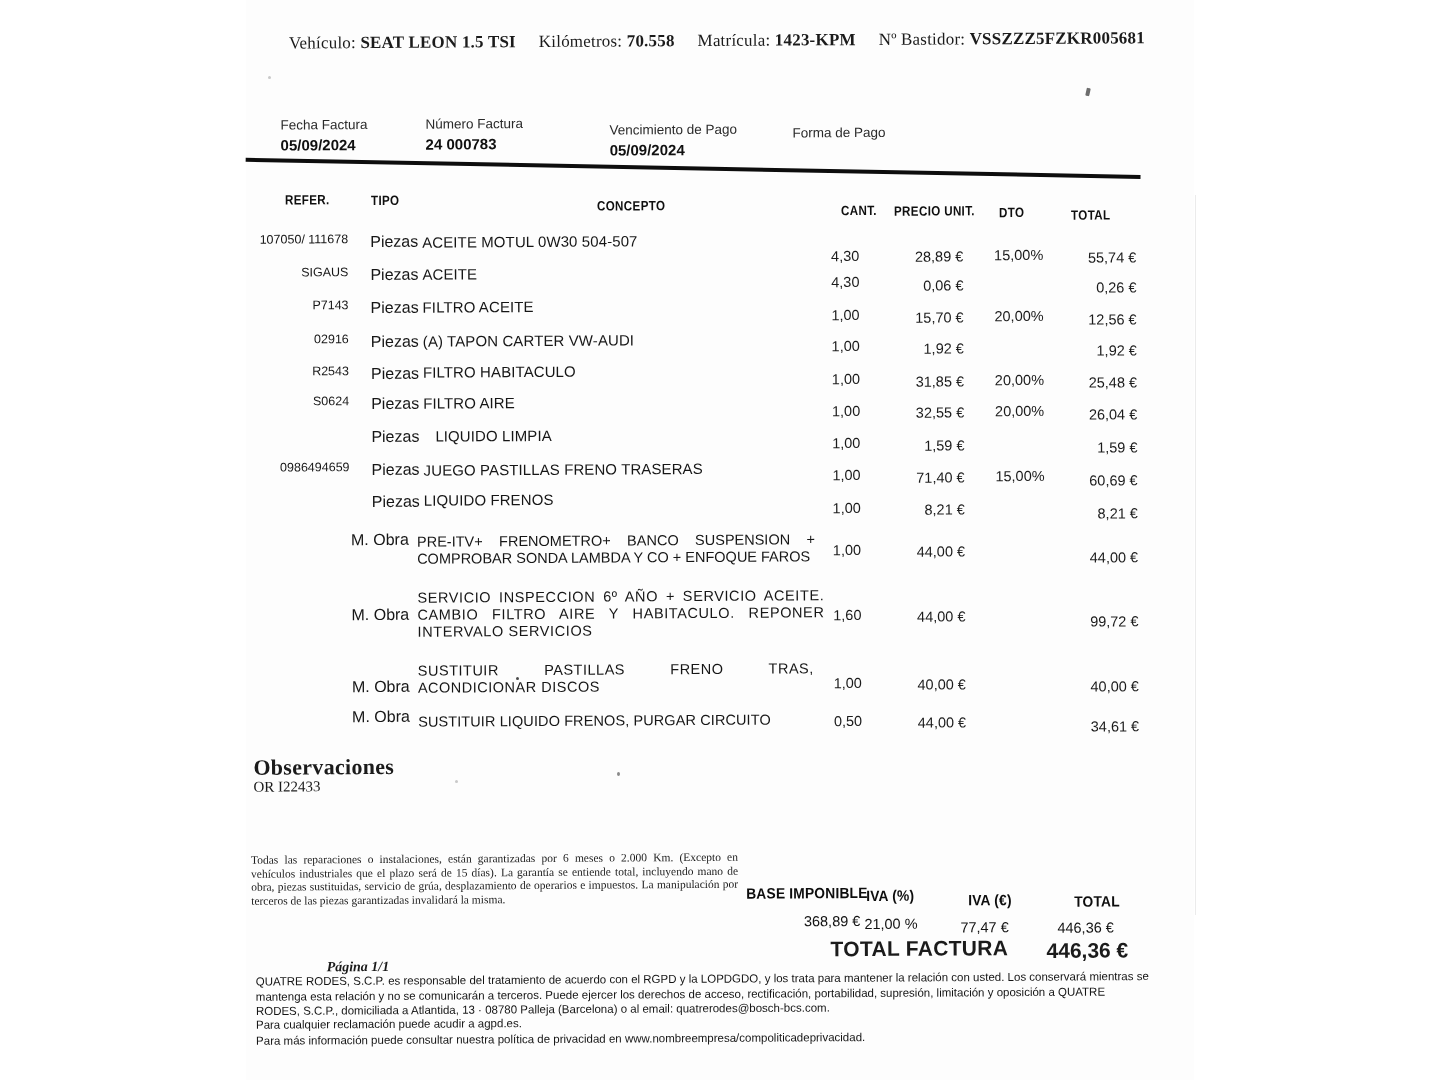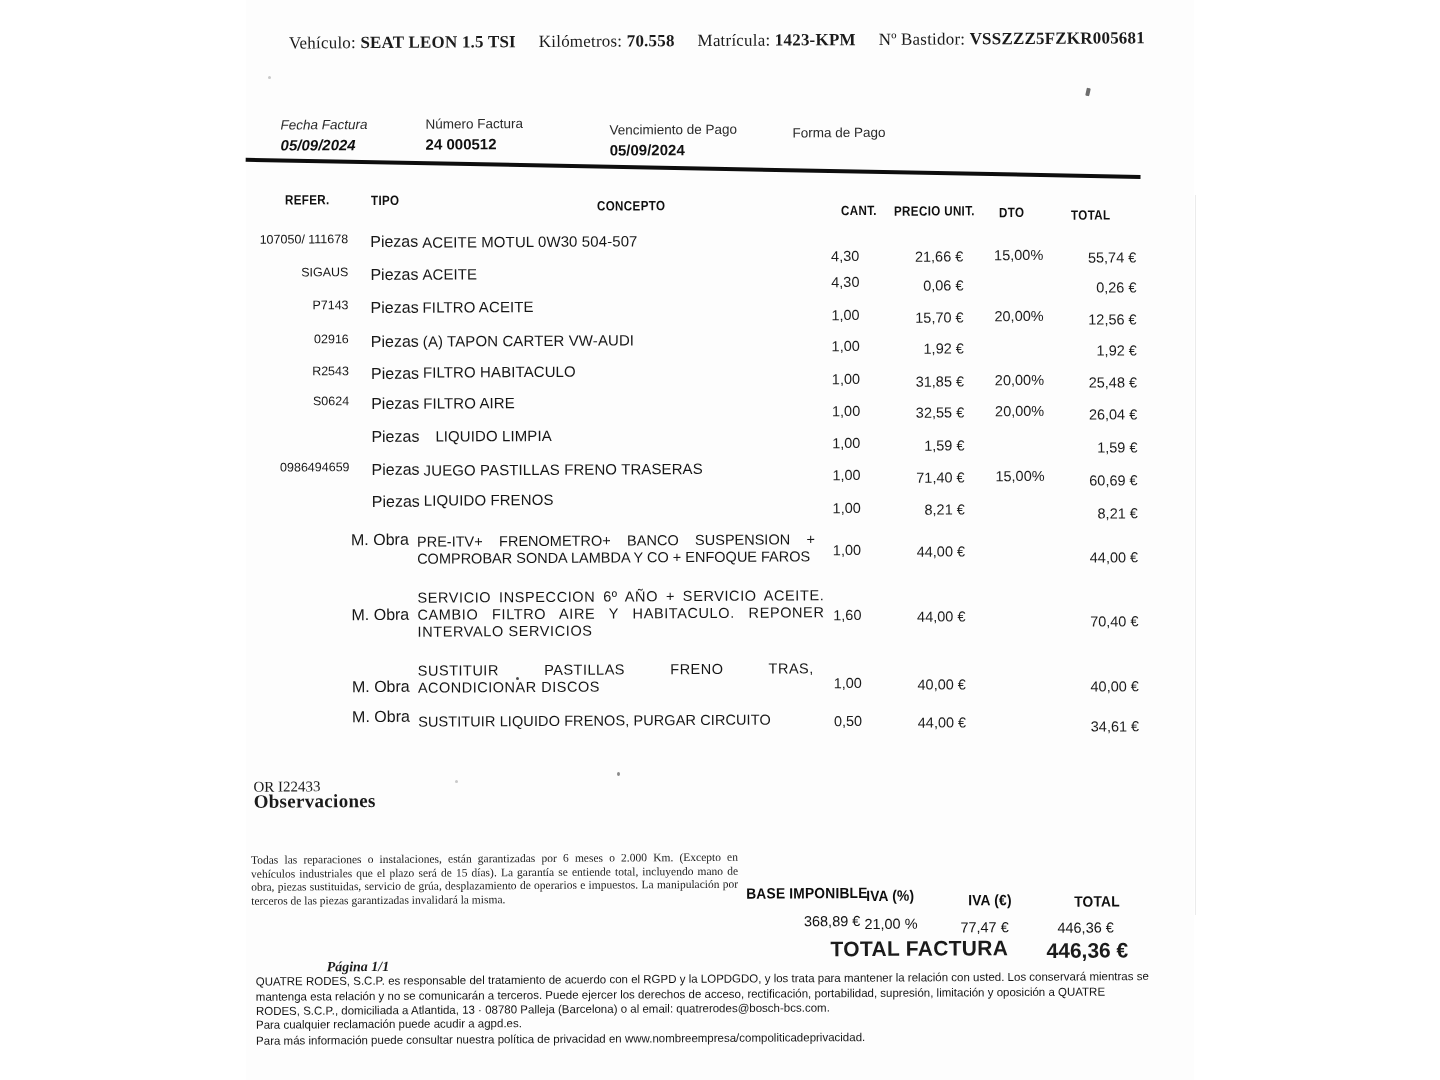--- a/index.html
+++ b/index.html
@@ -39,21 +39,21 @@
   .col-head{font-family:"Liberation Sans",sans-serif;font-weight:700;font-size:13.5px;
             letter-spacing:.4px;color:#0f0f0f;transform:scaleX(.86);transform-origin:left center;}
 
   .cell{font-family:"Liberation Sans",sans-serif;font-size:13.5px;color:#161616;}
   .ref{font-size:12.5px;text-align:right;}
   .tipo{font-size:16px;}
   .concepto{font-size:15px;letter-spacing:.1px;}
   .concepto-multi{font-size:14.5px;line-height:17px;white-space:normal;text-align:justify;}
   .num{font-size:14.5px;text-align:right;}
 
-  .obs-title{font-family:"Liberation Serif",serif;font-weight:700;font-size:19px;letter-spacing:.3px;margin-top:36px;}
+  .obs-title{font-family:"Liberation Serif",serif;font-weight:700;font-size:22px;letter-spacing:.3px;}
   .obs-value{font-family:"Liberation Serif",serif;font-size:15px;}
 
   .legal{font-family:"Liberation Serif",serif;font-size:11.5px;line-height:13.5px;
          color:#1c1c1c;white-space:normal;text-align:justify;}
 
   .tot-head{font-family:"Liberation Sans",sans-serif;font-weight:700;font-size:15px;
             letter-spacing:.2px;color:#0d0d0d;transform:scaleX(.92);transform-origin:left center;}
   .tot-val{font-family:"Liberation Sans",sans-serif;font-size:14.5px;color:#121212;}
   .tot-factura{font-family:"Liberation Sans",sans-serif;font-weight:700;font-size:21px;letter-spacing:.3px;}
   .tot-factura-val{font-family:"Liberation Sans",sans-serif;font-weight:700;font-size:21px;}
@@ -85,28 +85,28 @@
     <span>Kilómetros:</span>
     <b>70.558</b>
     <span style="display:inline-block;width:14px"></span>
     <span>Matrícula:</span>
     <b>1423-KPM</b>
     <span style="display:inline-block;width:14px"></span>
     <span>Nº Bastidor:</span>
     <b>VSSZZZ5FZKR005681</b>
   </div>
 
-  <div class="abs" style="left:283px;top:115px;font-style:italic;">
+  <div class="abs" style="left:283px;top:115px;">
     <div class="meta-label">Fecha Factura</div>
     <div class="meta-value" style="margin-top:4px">05/09/2024</div>
   </div>
 
   <div class="abs" style="left:428px;top:115px;">
     <div class="meta-label">Número Factura</div>
-    <div class="meta-value" style="margin-top:4px">24 000512</div>
+    <div class="meta-value" style="margin-top:4px">24 000783</div>
   </div>
 
   <div class="abs" style="left:612px;top:122px;">
     <div class="meta-label">Vencimiento de Pago</div>
     <div class="meta-value" style="margin-top:4px">05/09/2024</div>
   </div>
 
   <div class="abs" style="left:795px;top:126px;">
     <div class="meta-label">Forma de Pago</div>
     <div class="meta-value" style="margin-top:4px"></div>
@@ -164,21 +164,21 @@
   <div class="abs cell tipo" style="left:351px;top:604px;">M. Obra</div>
   <div class="abs cell concepto-multi" style="left:417px;top:588px;width:407px;letter-spacing:.6px;">SERVICIO INSPECCION 6º AÑO + SERVICIO ACEITE. CAMBIO FILTRO AIRE Y HABITACULO. REPONER INTERVALO SERVICIOS</div>
 
   <div class="abs cell tipo" style="left:351px;top:676px;">M. Obra</div>
   <div class="abs cell concepto-multi" style="left:417px;top:661px;width:396px;letter-spacing:.5px;">SUSTITUIR PASTILLAS FRENO TRAS, ACONDICIONAR DISCOS</div>
 
   <div class="abs cell tipo" style="left:351px;top:706px;">M. Obra</div>
   <div class="abs cell concepto" style="left:417px;top:712px;font-size:14.5px;">SUSTITUIR LIQUIDO FRENOS, PURGAR CIRCUITO</div>
 
   <div class="abs num" style="left:793px;top:249px;width:68px;">4,30</div>
-  <div class="abs num" style="left:880px;top:250px;width:85px;">21,66 €</div>
+  <div class="abs num" style="left:880px;top:250px;width:85px;">28,89 €</div>
   <div class="abs num" style="left:975px;top:249px;width:70px;">15,00%</div>
   <div class="abs num" style="left:1062px;top:252px;width:76px;">55,74 €</div>
 
   <div class="abs num" style="left:793px;top:275px;width:68px;">4,30</div>
   <div class="abs num" style="left:880px;top:279px;width:85px;">0,06 €</div>
   <div class="abs num" style="left:975px;top:278px;width:70px;"></div>
   <div class="abs num" style="left:1062px;top:282px;width:76px;">0,26 €</div>
 
   <div class="abs num" style="left:793px;top:308px;width:68px;">1,00</div>
   <div class="abs num" style="left:880px;top:311px;width:85px;text-align:right;">15,70 €</div>
@@ -216,21 +216,21 @@
   <div class="abs num" style="left:1062px;top:508px;width:76px;">8,21 €</div>
 
   <div class="abs num" style="left:793px;top:543px;width:68px;">1,00</div>
   <div class="abs num" style="left:880px;top:545px;width:85px;">44,00 €</div>
   <div class="abs num" style="left:975px;top:544px;width:70px;"></div>
   <div class="abs num" style="left:1062px;top:552px;width:76px;">44,00 €</div>
 
   <div class="abs num" style="left:793px;top:608px;width:68px;">1,60</div>
   <div class="abs num" style="left:880px;top:610px;width:85px;">44,00 €</div>
   <div class="abs num" style="left:975px;top:609px;width:70px;"></div>
-  <div class="abs num" style="left:1062px;top:616px;width:76px;">70,40 €</div>
+  <div class="abs num" style="left:1062px;top:616px;width:76px;">99,72 €</div>
 
   <div class="abs num" style="left:793px;top:676px;width:68px;">1,00</div>
   <div class="abs num" style="left:880px;top:678px;width:85px;">40,00 €</div>
   <div class="abs num" style="left:975px;top:677px;width:70px;"></div>
   <div class="abs num" style="left:1062px;top:681px;width:76px;">40,00 €</div>
 
   <div class="abs num" style="left:793px;top:714px;width:68px;">0,50</div>
   <div class="abs num" style="left:880px;top:716px;width:85px;">44,00 €</div>
   <div class="abs num" style="left:975px;top:715px;width:70px;"></div>
   <div class="abs num" style="left:1062px;top:721px;width:76px;">34,61 €</div>

